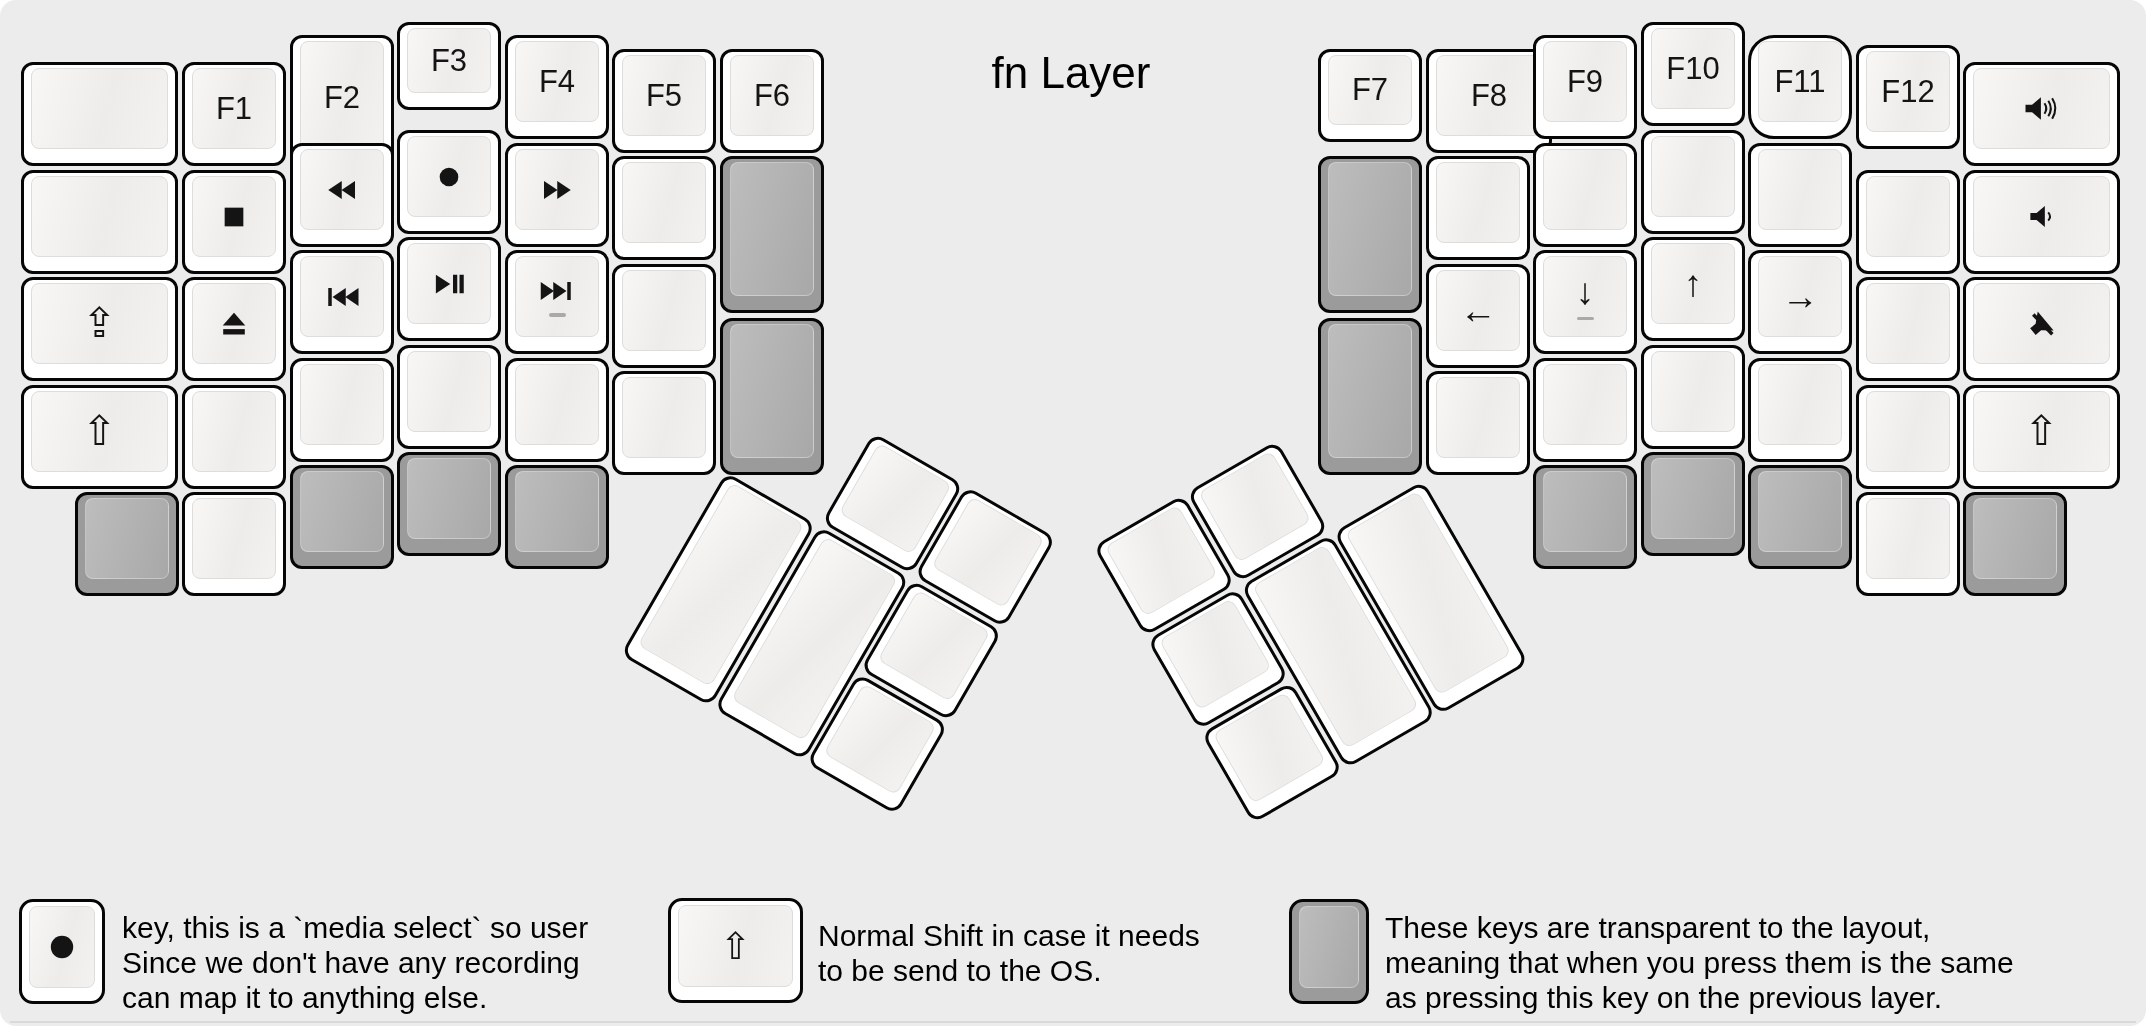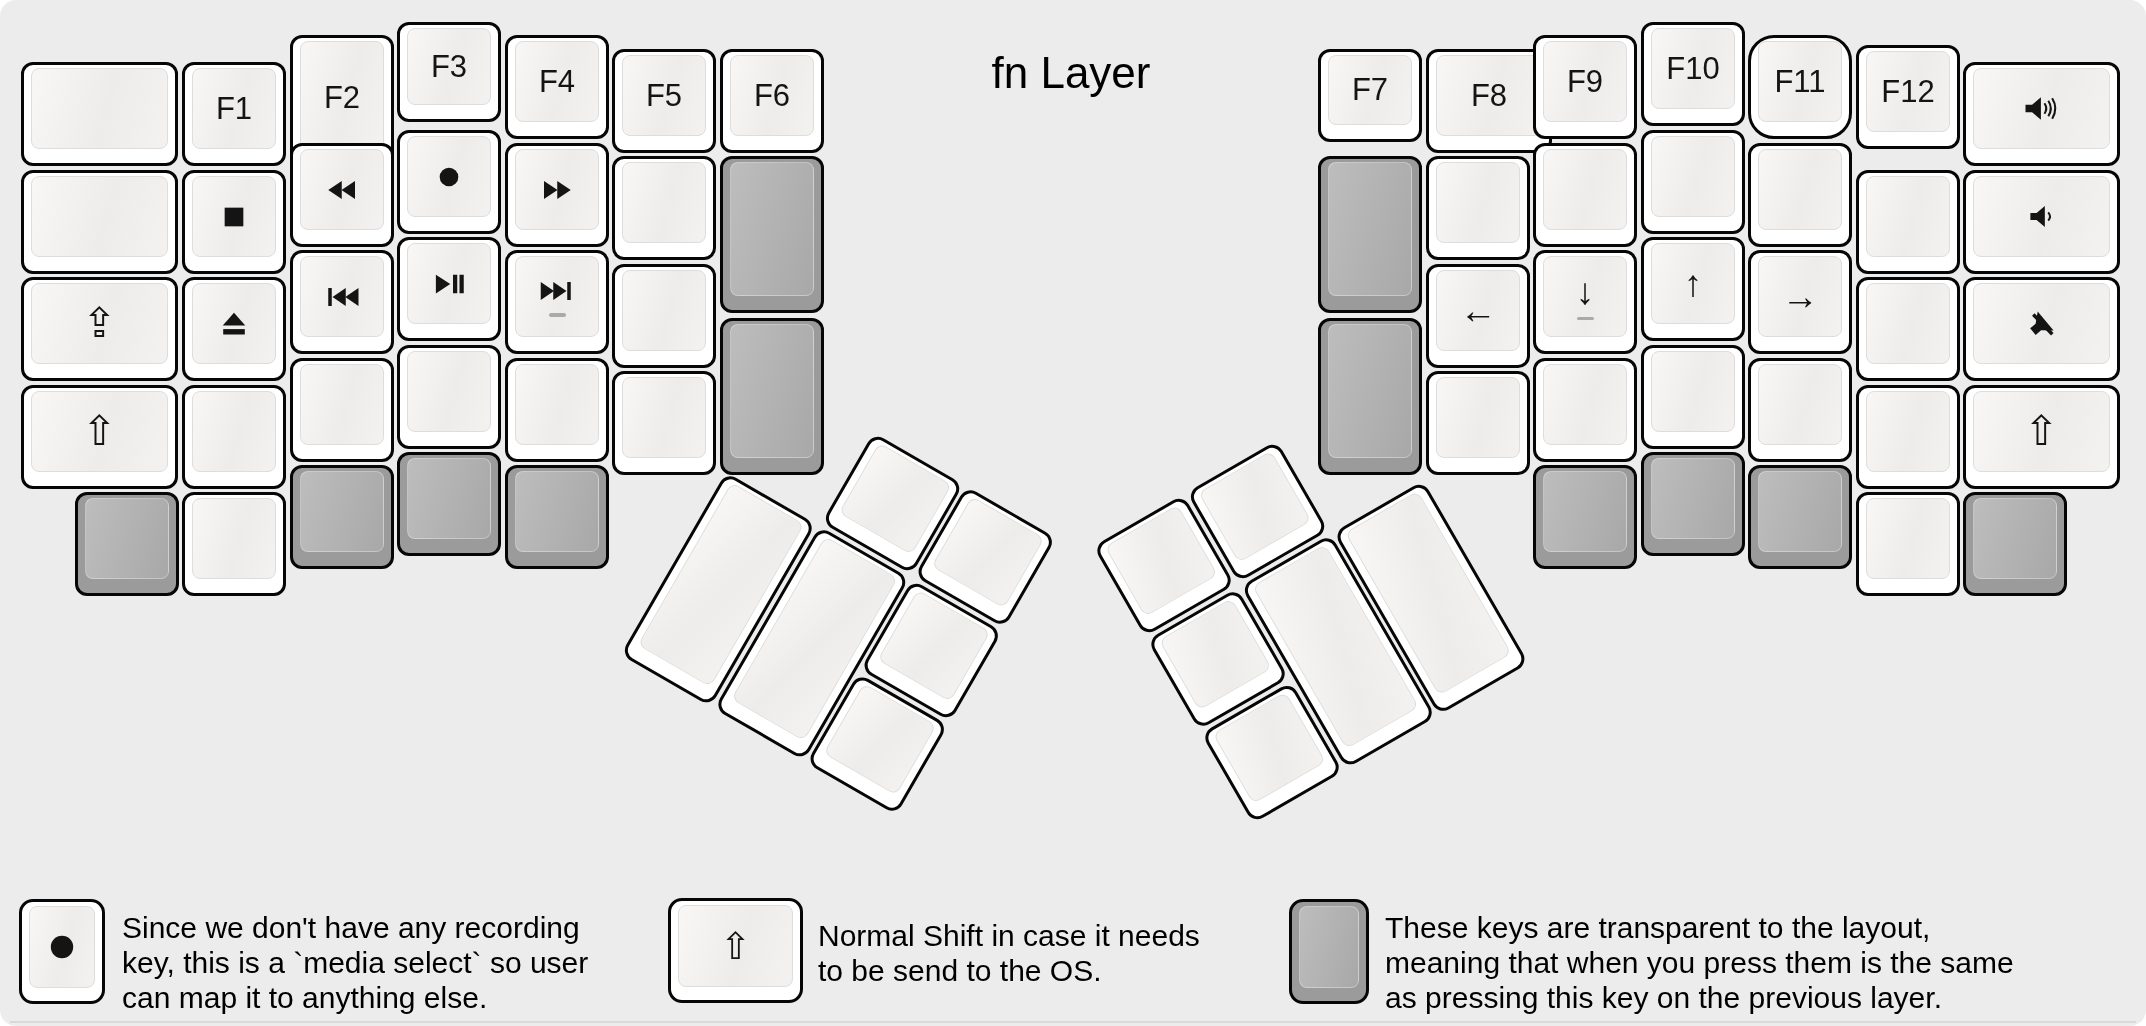--- a/index.html
+++ b/index.html
@@ -139,21 +139,21 @@
             </svg>
           </span>
         </div>
       </div>
       <div class="key" style="left: 290px; top: 358px; width: 104px; height: 104px;">
         <div class="face"></div>
       </div>
       <div class="key gray" style="left: 290px; top: 465px; width: 104px; height: 104px;">
         <div class="face"></div>
       </div>
-      <div class="key" style="left: 397px; top: 22px; width: 104px; height: 100px;">
+      <div class="key" style="left: 397px; top: 22px; width: 104px; height: 88px;">
         <div class="face">
           <span class="klabel flabel">F3</span>
         </div>
       </div>
       <div class="key" style="left: 397px; top: 130px; width: 104px; height: 104px;">
         <div class="face">
           <span>
             <svg width="32" height="32" viewBox="0 0 24 24">
               <circle cx="12" cy="12" r="7" fill="#141414"></circle>
             </svg>
@@ -424,22 +424,22 @@
   <div class="mini-key" style="left:19px;top:899px;width:86px;height:105px">
     <div class="face">
         <span>
           <svg width="32" height="32" viewBox="0 0 24 24">
             <circle cx="12" cy="12" r="7" fill="#141414"></circle>
           </svg>
         </span>
       </div>
   </div>
   <div class="legend-text" style="left:122px;top:910px">
+    <div>key, this is a `media select` so user</div>
     <div>Since we don't have any recording</div>
-    <div>key, this is a `media select` so user</div>
     <div>can map it to anything else.</div>
   </div>
 
   <div class="mini-key" style="left:668px;top:898px;width:135px;height:105px">
     <div class="face">
         <span class="klabel glyph">⇧</span>
       </div>
   </div>
   <div class="legend-text" style="left:818px;top:918px">
     <div>Normal Shift in case it needs</div>

